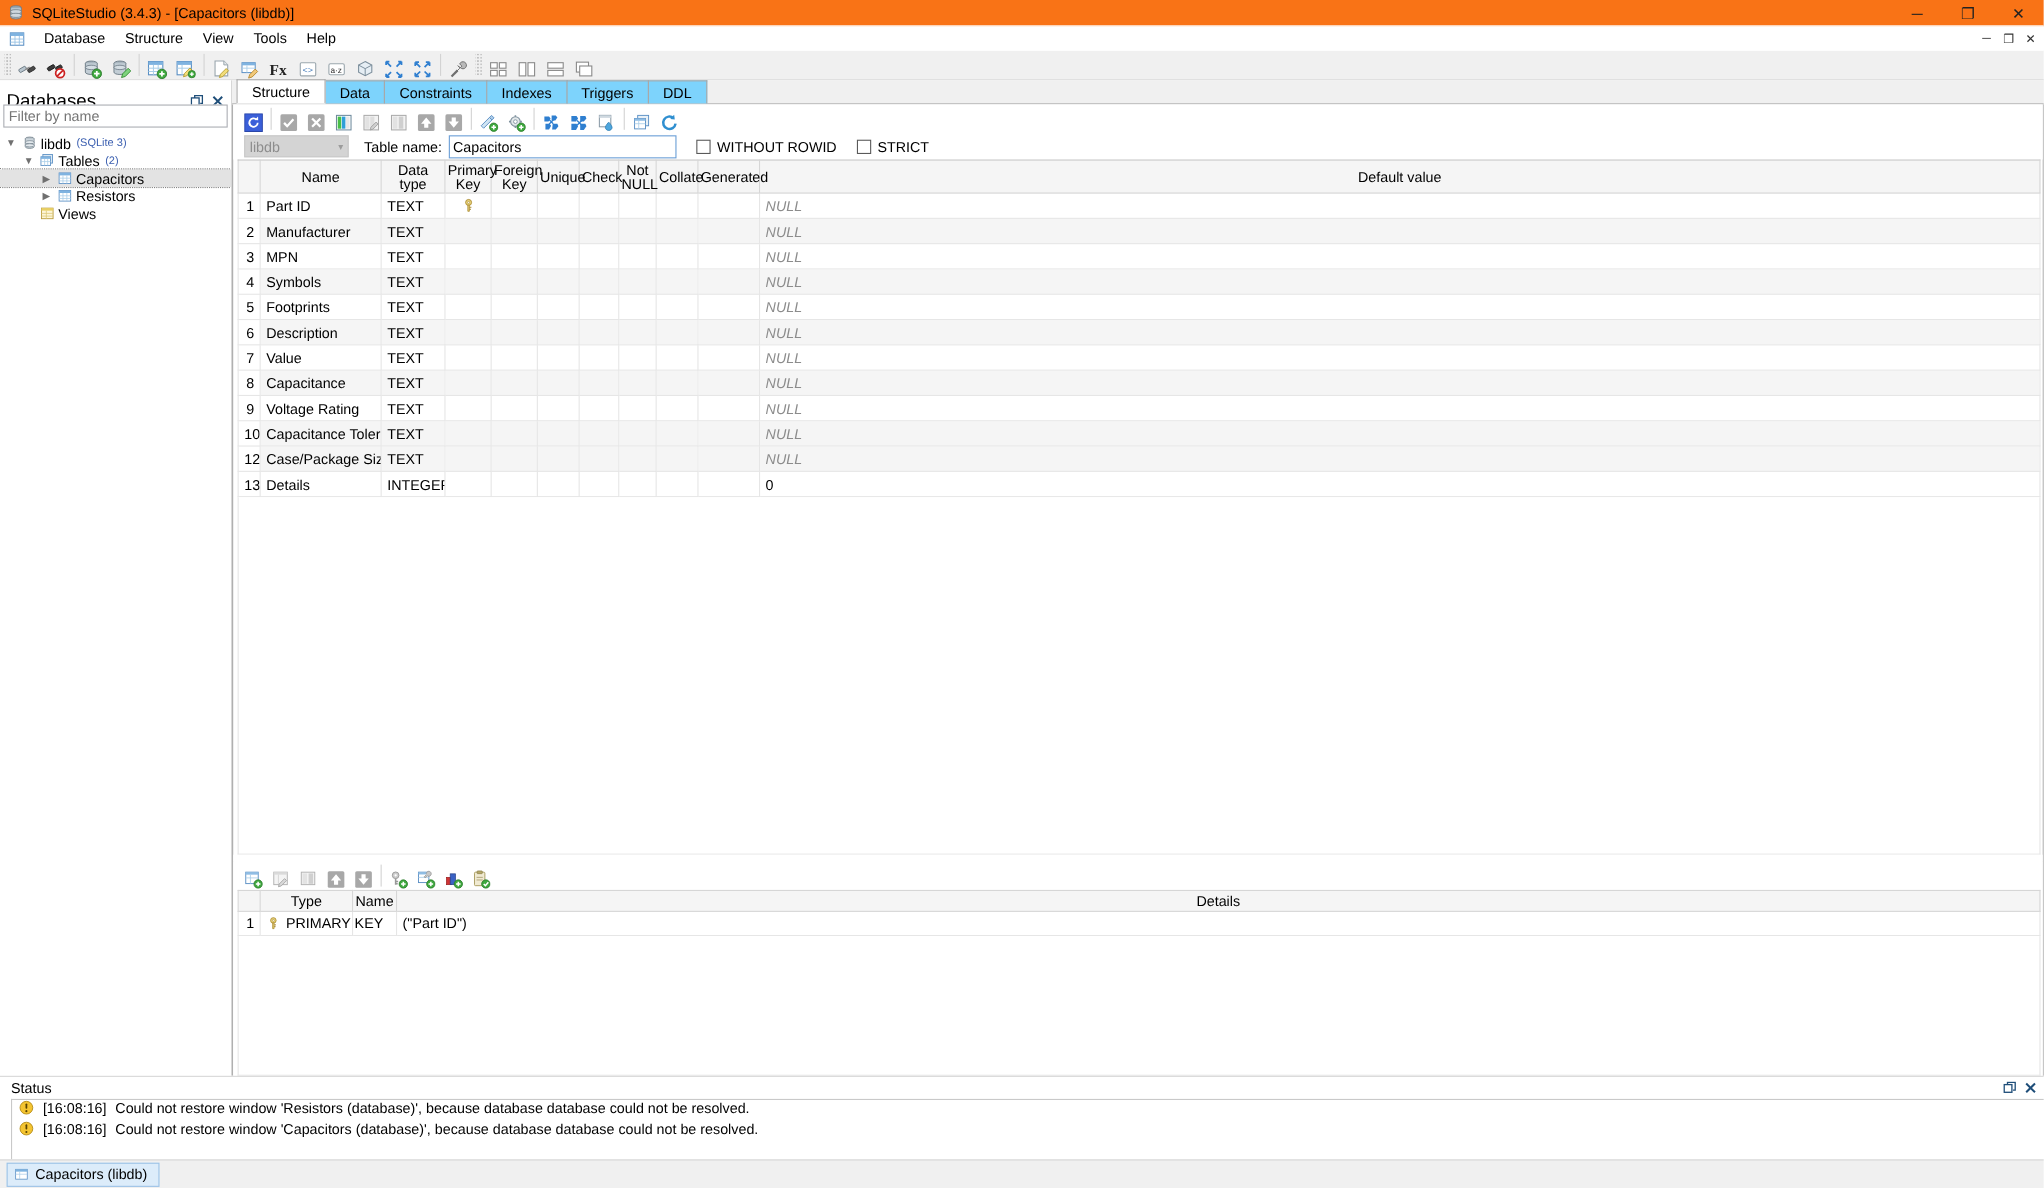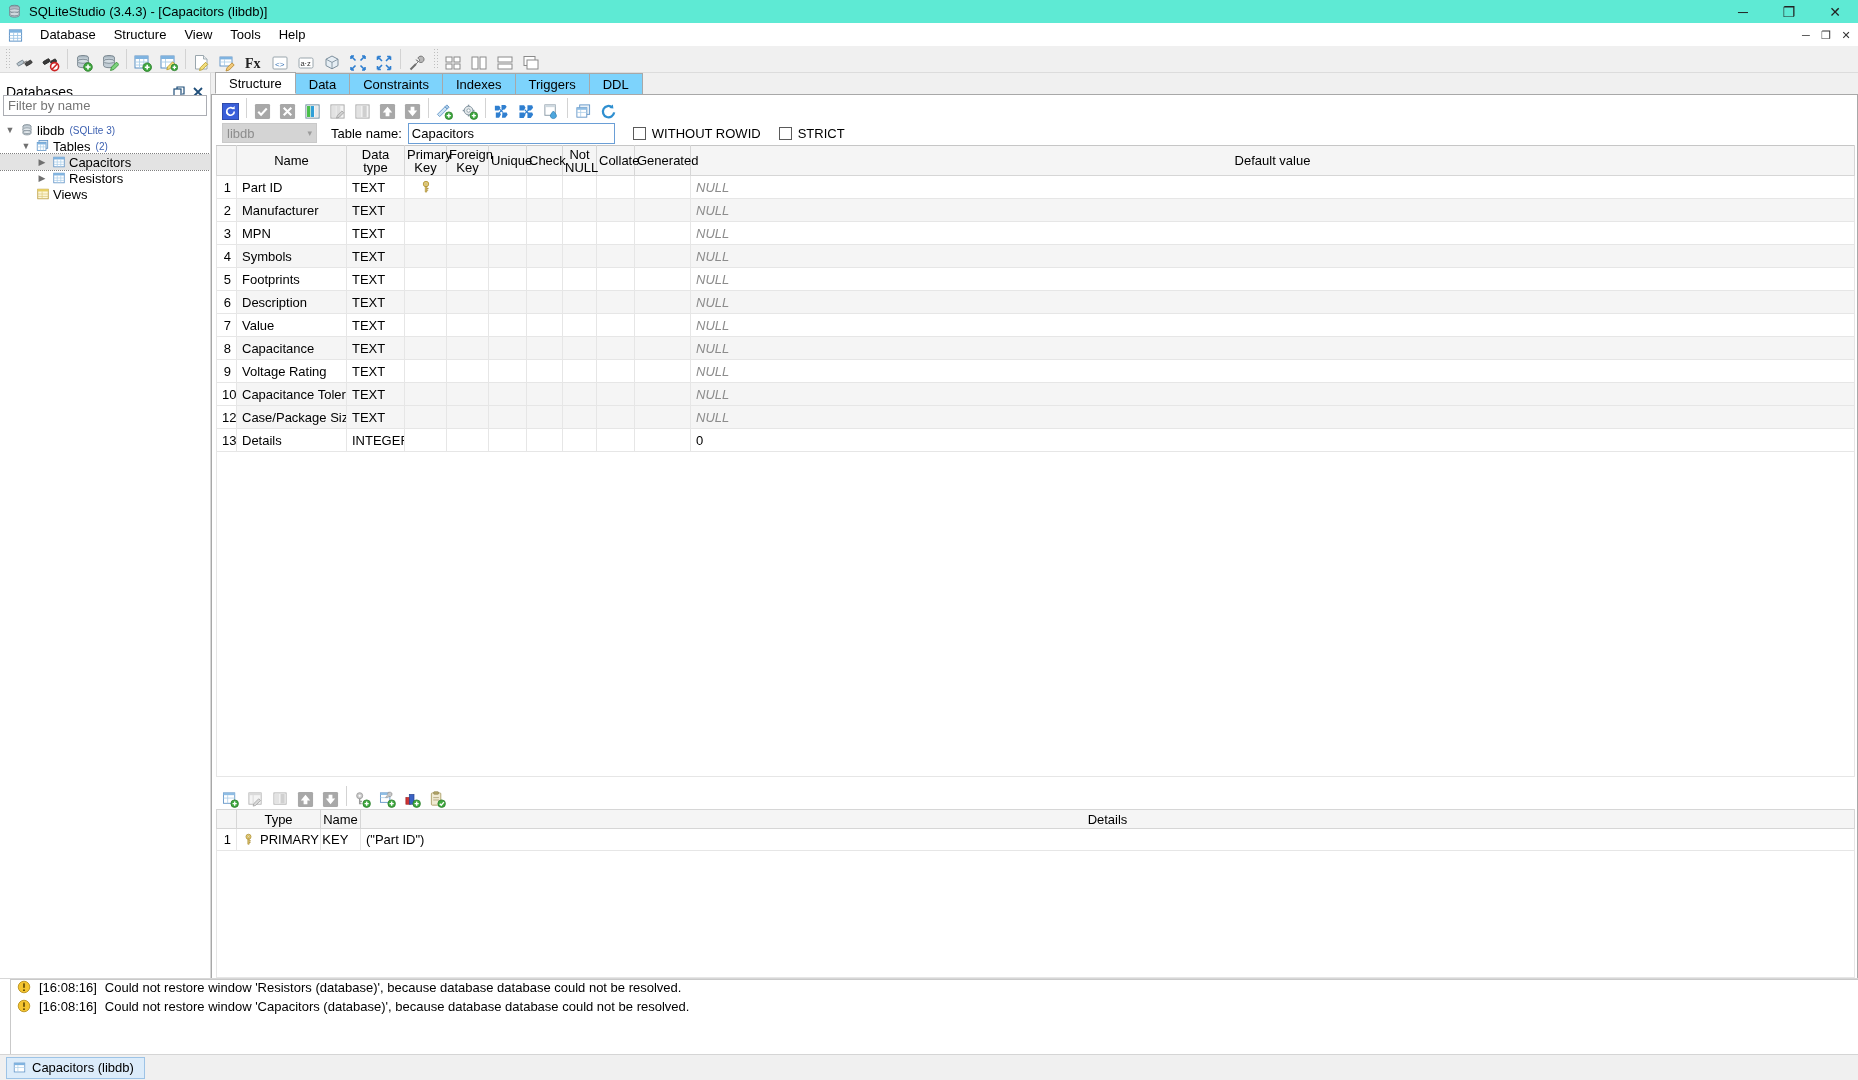--- a/index.html
+++ b/index.html
@@ -10,21 +10,21 @@
     font-family: "Liberation Sans", sans-serif;
     font-size: 13px;
     color: #000000;
     overflow: hidden;
   }
   .app { position: relative; width: 1858px; height: 1080px; display: flex; flex-direction: column; }
 
   
   .titlebar {
     height: 24px; min-height: 24px;
-    background: #5eead4;
+    background: #f97316;
     display: flex; align-items: center;
     border-bottom: 1px solid #ffffff;
     position: relative;
   }
   .titlebar .app-icon { margin-left: 7px; margin-right: 7px; display:flex; }
   .titlebar .title-text { font-size: 13px; color: #000; }
   .win-btns { position: absolute; right: 0; top: 0; height: 24px; display: flex; }
   .win-btn { width: 46px; height: 24px; display: flex; align-items: center; justify-content: center; color: #222; font-size: 14px; }
 
   
@@ -53,21 +53,21 @@
     background-size: 3px 3px; background-position: 1px 2px; opacity:.85;}
   .tb-btn { width: 26px; height: 25px; display: flex; align-items: flex-end; justify-content: center; }
   .tb-sep { width: 1px; height: 20px; background: #d3d3d3; margin: 0 3px; }
 
   
   .body { flex: 1; display: flex; min-height: 0; }
 
   
   .dock { width: 211px; min-width: 211px; background: #ffffff; display: flex; flex-direction: column;
           border-right: 1px solid #d7d7d7; }
-  .dock-title { height: 22px; display: flex; align-items: center; padding: 15px 4px 0 6px; font-size: 14px; }
+  .dock-title { height: 22px; display: flex; align-items: center; padding: 15px 4px 0 6px; font-size: 17px; }
   .dock-title .lbl { flex: 1; }
   .dock-title .dbtn { width: 16px; height: 16px; display:flex; align-items:center; justify-content:center; margin-left:3px; }
   .filter-wrap { padding: 0 3px; }
   .filter-input { width: 100%; height: 21px; border: 1px solid #abadb3; background: #fff;
     font-family: "Liberation Sans", sans-serif; font-size: 13px; padding: 0 4px; color: #7a7a7a; }
   .tree { flex: 1; padding-top: 6px; overflow: hidden; font-size: 13px; }
   .tnode { display: flex; align-items: center; height: 16px; padding-left: 2px; white-space: nowrap; }
   .tnode .arrow { width: 16px; text-align: center; color: #707070; font-size: 9px; line-height: 16px; }
   .tnode .ticon { width: 17px; display: flex; align-items: center; justify-content: center; }
   .tnode .tlabel { padding-left: 2px; }
@@ -942,20 +942,34 @@
             </table>
             <div class="grid-filler"></div>
           </div>
         </div>
 
       </div>
     </div>
   </div>
 
   <div class="statusdock">
+    <div class="status-title">
+      <span class="lbl">Status</span>
+      <span class="dbtn">
+        <svg width="12" height="12" viewBox="0 0 12 12">
+          <rect x="1" y="3" width="7" height="7" fill="none" stroke="#1f4e79" stroke-width="1.2"></rect>
+          <path d="M4 3 V1 h7 v7 h-2" fill="none" stroke="#1f4e79" stroke-width="1.2"></path>
+        </svg>
+      </span>
+      <span class="dbtn">
+        <svg width="12" height="12" viewBox="0 0 12 12">
+          <path d="M2 2 L10 10 M10 2 L2 10" stroke="#1f4e79" stroke-width="1.8"></path>
+        </svg>
+      </span>
+    </div>
     <div class="status-list" id="status-list">
         <div class="status-row">
           <span>
             <svg width="14" height="14" viewBox="0 0 16 16">
               <circle cx="8" cy="8" r="6.6" fill="#f4c430" stroke="#b8901c" stroke-width="1"></circle>
               <rect x="7.1" y="3.6" width="1.8" height="5.4" rx="0.8" fill="#5a4300"></rect>
               <circle cx="8" cy="11.6" r="1.1" fill="#5a4300"></circle>
             </svg>
           </span>
           <span class="stime">[16:08:16]</span>

